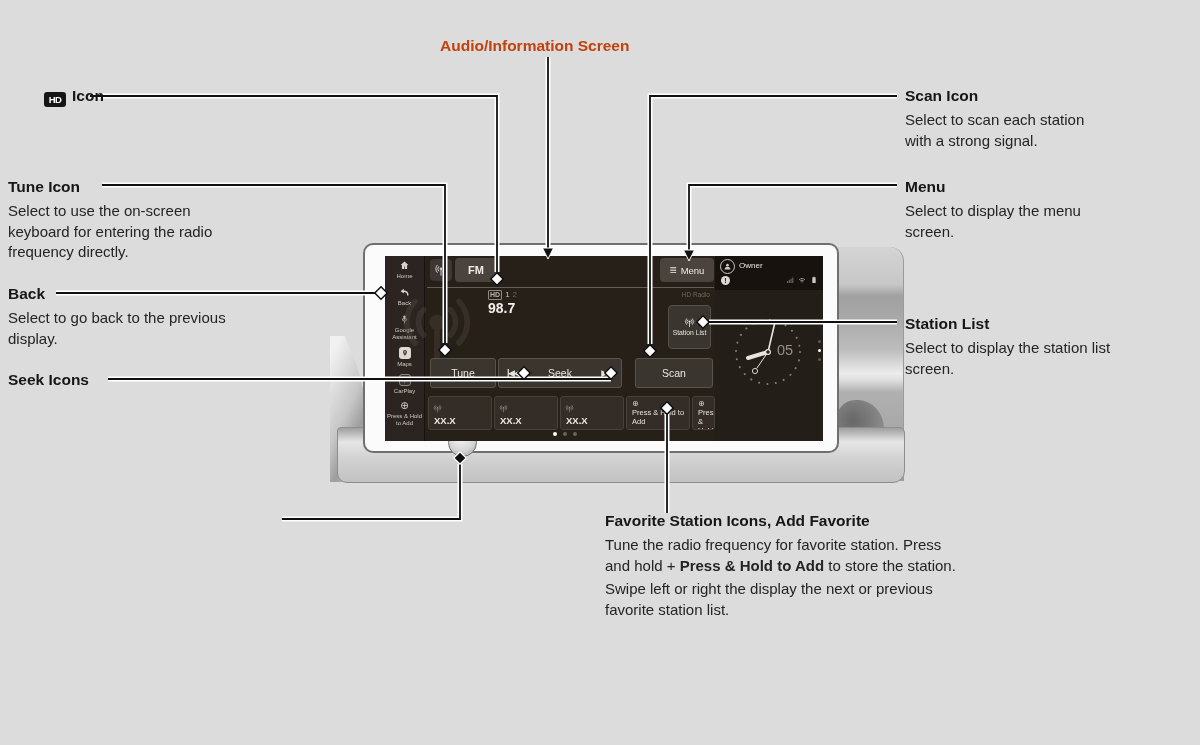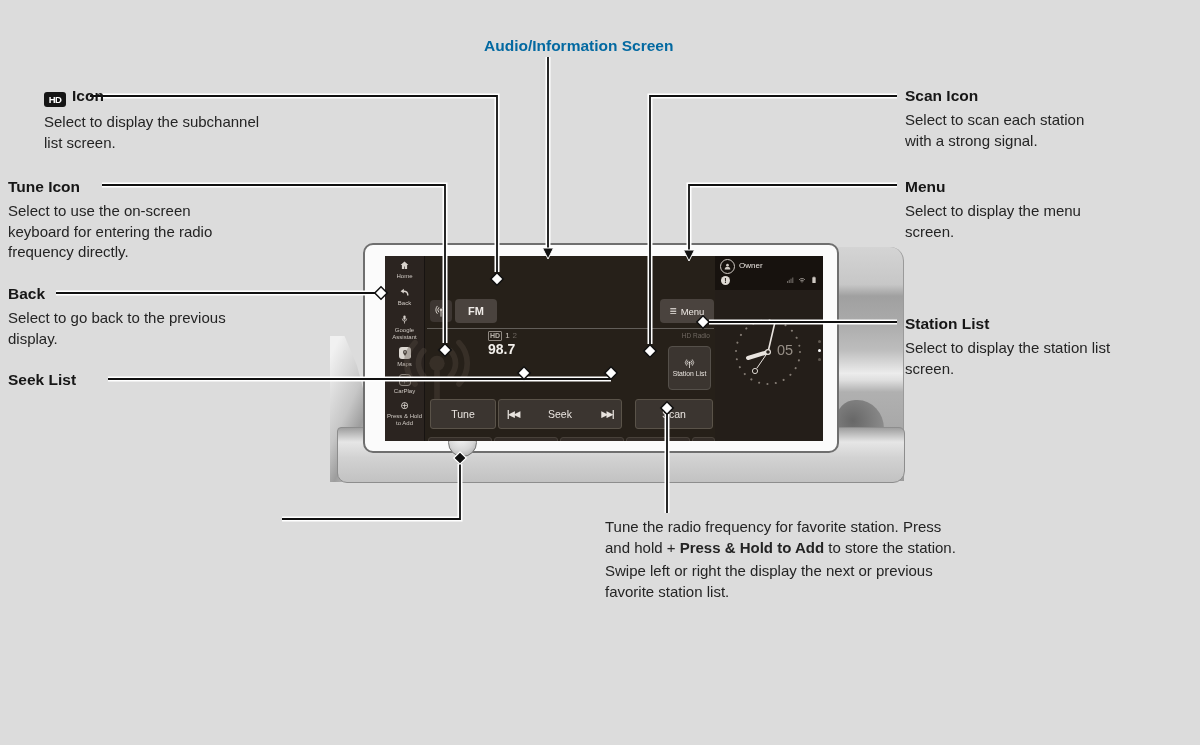--- a/index.html
+++ b/index.html
@@ -3,21 +3,21 @@
 <meta charset="utf-8">
 <style>
   html,body{margin:0;padding:0;}
   #stage{position:relative;width:1200px;height:745px;background:#dcdcdc;overflow:hidden;
          font-family:"Liberation Sans","DejaVu Sans",sans-serif;color:#1c1c1c;}
   .abs{position:absolute;}
 
   
   .callout h3{margin:0;font-size:15.5px;font-weight:bold;line-height:18px;color:#161616;white-space:pre-line;}
   .callout .body{margin-top:5px;font-size:15px;line-height:20.5px;color:#242424;white-space:pre-line;}
-  .title{font-size:15.5px;font-weight:bold;color:#0369a1;margin-left:44px;}
+  .title{font-size:15.5px;font-weight:bold;color:#c2410c;}
   .hd-badge{display:inline-block;background:#151515;color:#fff;border-radius:3px;
             font-size:9.5px;font-weight:bold;width:22px;height:15px;line-height:15px;
             text-align:center;vertical-align:-2px;margin-right:6px;letter-spacing:-0.5px;}
   .kbox{display:inline-block;border:1.6px solid #111;background:#fff;padding:0 2px;
         font-size:12px;font-weight:bold;letter-spacing:-1.5px;line-height:14px;vertical-align:-1px;color:#111;}
   .pwr-box{display:inline-block;border:1.6px solid #111;background:#fff;width:16px;height:15px;
            vertical-align:-2px;text-align:center;line-height:12px;}
   .pwr-box svg{width:11px;height:11px;margin-top:1px;}
 
   
@@ -51,21 +51,21 @@
   .sb-item .ic{color:#d8d2cc;height:12px;display:flex;align-items:center;justify-content:center;}
   .sb-item .ic svg{width:11px;height:11px;}
   .sb-item .lbl{font-size:6px;line-height:7px;color:#cfc9c3;text-align:center;white-space:pre-line;margin-top:2px;}
   .sb-h27{height:27px;} .sb-h34{height:34px;}
   .sq-icon{width:12px;height:12px;border-radius:3px;background:#ddd8d2;display:flex;align-items:center;justify-content:center;}
   .sq-icon svg{width:8px;height:8px;}
   .sq-outline{width:12px;height:12px;border-radius:3px;border:1px solid #8b847d;box-sizing:border-box;
               background:#39322c;display:flex;align-items:center;justify-content:center;}
   .plus-glyph{font-size:10px;color:#d8d2cc;line-height:10px;}
 
-  .mainarea{position:absolute;left:40px;top:0;width:290px;height:134px;margin-top:41px;}
+  .mainarea{position:absolute;left:40px;top:0;width:290px;height:134px;}
   .chip{position:absolute;left:5px;top:3px;width:22px;height:22px;background:#3d3632;border-radius:4px;
         display:flex;align-items:center;justify-content:center;color:#d3cdc7;}
   .chip svg{width:14px;height:14px;}
   .fm-btn{position:absolute;left:30px;top:2px;width:42px;height:24px;background:#4a433e;border-radius:4px;
           color:#f0ece8;font-size:11px;font-weight:bold;display:flex;align-items:center;justify-content:center;}
   .menu-btn{position:absolute;left:235px;top:2px;width:54px;height:24px;background:#4a433e;border-radius:4px;
           color:#eee9e4;font-size:9.5px;display:flex;align-items:center;justify-content:center;gap:4px;}
   .menu-btn .bars{font-size:12px;line-height:10px;}
   .topline{position:absolute;left:2px;top:31px;width:287px;height:0;border-top:1px solid rgba(255,255,255,0.28);}
   .brand{position:absolute;right:5px;top:35px;font-size:6.5px;color:#6f6861;}
@@ -398,39 +398,37 @@
       <path class="case" d="M667 513 V414"></path>
         <path class="core" d="M667 513 V414"></path>
       <rect class="diam" x="-4.4" y="-4.4" width="8.8" height="8.8" transform="translate(667,408) rotate(45)"></rect>
     </g>
   </svg>
 
   <div class="abs title" style="left:440px;top:37px;">Audio/Information Screen</div>
 
   <div class="abs callout" style="left:8px;top:87px;width:300px;margin-left:36px;">
     <h3><span class="hd-badge">HD</span><span>Icon</span></h3>
-    <div class="body">Select to display the subchannel
-list screen.</div>
   </div>
 
   <div class="abs callout" style="left:8px;top:178px;width:300px;">
     <h3>Tune Icon</h3>
     <div class="body">Select to use the on-screen
 keyboard for entering the radio
 frequency directly.</div>
   </div>
 
   <div class="abs callout" style="left:8px;top:285px;width:300px;">
     <h3>Back</h3>
     <div class="body">Select to go back to the previous
 display.</div>
   </div>
 
   <div class="abs callout" style="left:8px;top:371px;width:310px;">
-    <h3>Seek List</h3>
+    <h3>Seek Icons</h3>
   </div>
 
 
   <div class="abs callout" style="left:905px;top:87px;width:280px;">
     <h3>Scan Icon</h3>
     <div class="body">Select to scan each station
 with a strong signal.</div>
   </div>
 
   <div class="abs callout" style="left:905px;top:178px;width:280px;">
@@ -439,19 +437,20 @@
 screen.</div>
   </div>
 
   <div class="abs callout" style="left:905px;top:315px;width:280px;">
     <h3>Station List</h3>
     <div class="body">Select to display the station list
 screen.</div>
   </div>
 
   <div class="abs callout" style="left:605px;top:512px;width:470px;">
+    <h3>Favorite Station Icons, Add Favorite</h3>
     <div class="body"><span>Tune the radio frequency for favorite station. Press
 and hold + </span><b>Press &amp; Hold to Add</b><span> to store the station.</span></div>
     <div class="body" style="margin-top:3px;">Swipe left or right the display the next or previous
 favorite station list.</div>
   </div>
 
 </div>
 
 </body></html>

